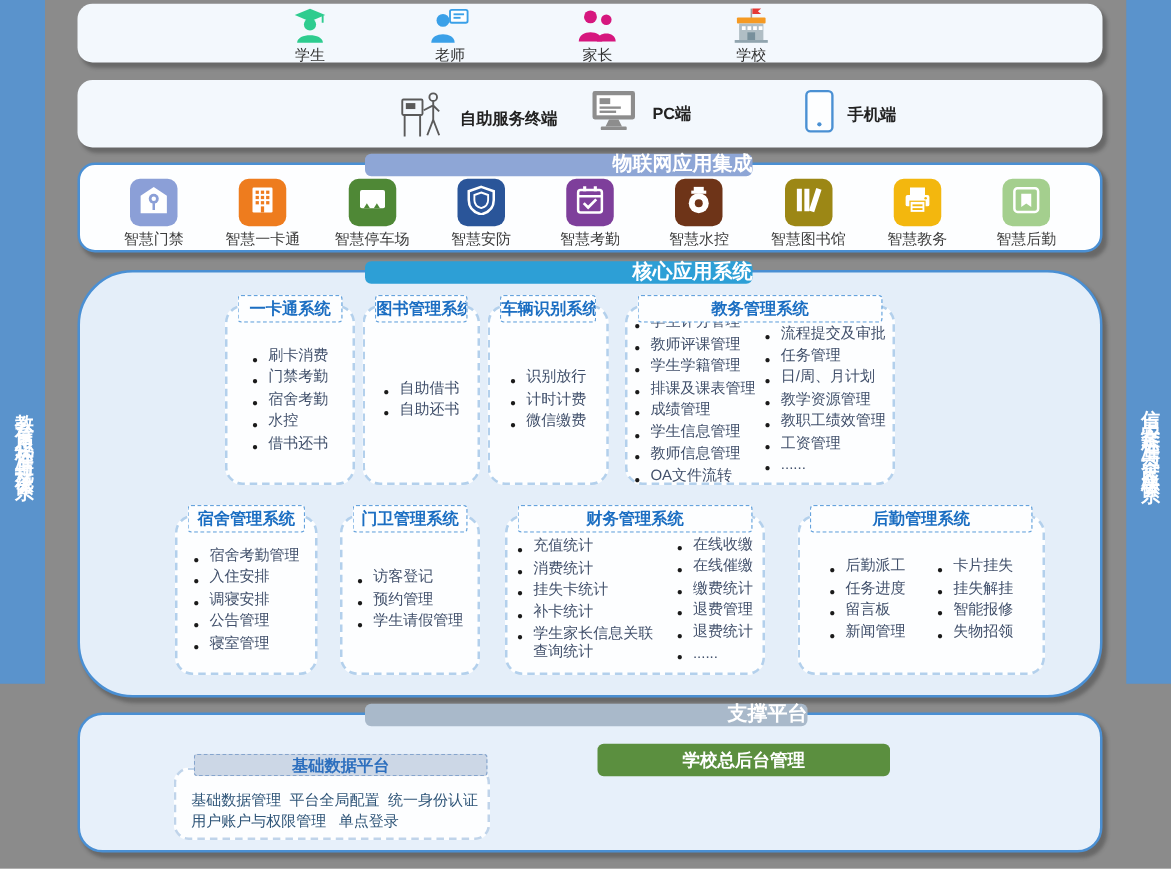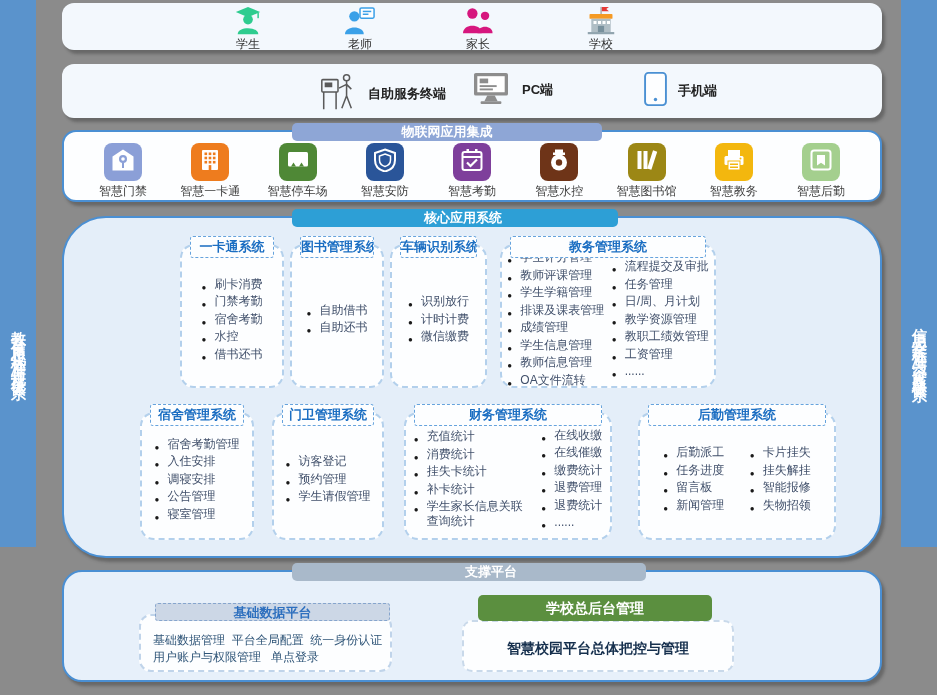--- a/index.html
+++ b/index.html
@@ -16,24 +16,24 @@
   
   .panel{position:absolute;left:62px;width:820px;box-sizing:border-box;border-radius:12px;
     background:#f3f8fd;box-shadow:3px 4px 3px rgba(40,40,40,.35);}
   .users-panel{top:3px;height:47px;}
   .terminals-panel{top:64px;height:54px;padding-left:36px;}
   .iot-panel{top:130px;height:72px;background:#fdfeff;border:2px solid var(--panel_border_blue,#4a8fd3);border-radius:14px;}
   .core-panel{top:216px;height:342px;background:var(--core_panel_bg,#e4eef9);border:2px solid var(--panel_border_blue,#4a8fd3);border-radius:44px;}
   .support-panel{top:570px;height:112px;background:#e7f0fa;border:2px solid var(--panel_border_blue,#4a8fd3);border-radius:20px;}
 
   
-  .banner{position:absolute;top:-9px;left:228px;width:310px;height:18px;line-height:18px;text-align:center;
-    color:#fff;font-size:13px;font-weight:bold;border-radius:5px;}
+  .banner{position:absolute;top:-9px;left:228px;width:310px;height:18px;line-height:18px;text-align:right;
+    color:#fff;font-size:16px;font-weight:bold;border-radius:5px;}
   .iot-banner{background:var(--banner_iot,#8ea6d6);}
-  .core-banner{background:var(--banner_core,#2d9fd6);padding-left:16px;}
+  .core-banner{background:var(--banner_core,#2d9fd6);}
   .support-banner{background:var(--banner_support,#a9b9ca);padding-left:44px;}
 
   
   .user-item{position:absolute;top:3px;width:72px;text-align:center;}
   .user-item .icon{display:block;height:30px;}
   .user-label{font-size:12px;color:#333;margin-top:0;}
 
   
   .term-item{position:absolute;top:7px;display:flex;align-items:center;gap:10px;}
   .term-label{font-size:13px;font-weight:bold;color:#222;}
@@ -390,19 +390,16 @@
 
   <div class="panel support-panel">
     <div class="banner support-banner">支撑平台</div>
 
     <div class="base-card">
       <div class="base-line">基础数据管理  平台全局配置  统一身份认证</div>
       <div class="base-line">用户账户与权限管理   单点登录</div>
     </div>
     <div class="base-pill">基础数据平台</div>
 
-    <div class="backend-card">
-      <div class="backend-desc">智慧校园平台总体把控与管理</div>
-    </div>
     <div class="backend-banner">学校总后台管理</div>
   </div>
 
 </div>
 
 </body></html>

